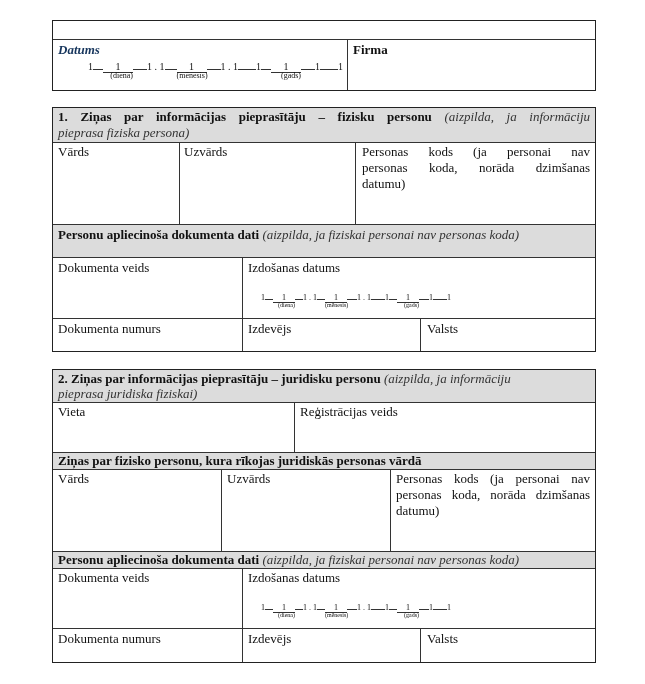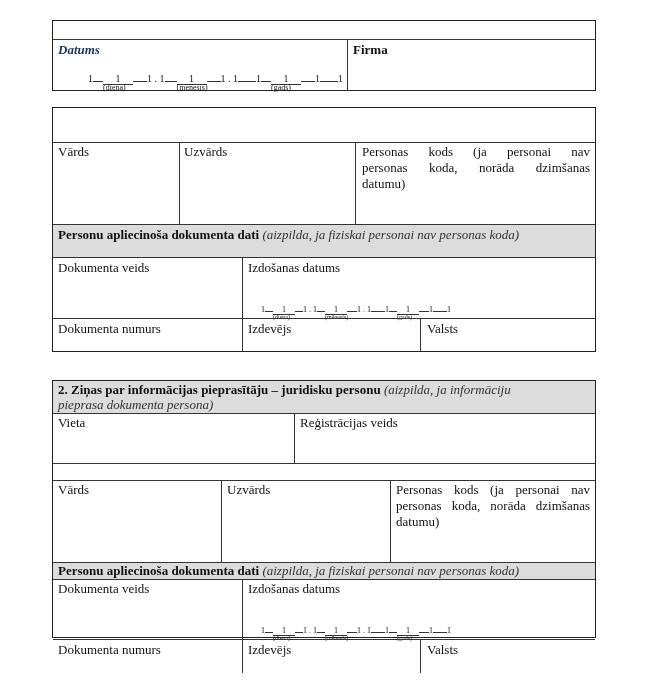--- a/index.html
+++ b/index.html
@@ -7,43 +7,50 @@
          font-family:"Liberation Serif", "DejaVu Serif", serif; color:#111; }
   .abs { position:absolute; box-sizing:border-box; }
   .bl { border:1px solid #222; }
   .lbl { font-size:13px; line-height:16px; position:absolute; }
   .b { font-weight:bold; }
   .i { font-style:italic; color:#333; }
   .gray { background:#dcdcdc; }
   .hline { position:absolute; height:0; border-top:1px solid #333; }
   .vline { position:absolute; width:0; border-left:1px solid #333; }
   .datums { color:#17365d; font-weight:bold; font-size:13px; }
-  .datefmt { position:absolute; font-size:10px; white-space:nowrap;margin-top:12px; }
+  .datefmt { position:absolute; font-size:10px; white-space:nowrap; }
   .datefmt.small { font-size:8px; }
   .u { display:inline-block; border-bottom:1px solid #333; text-align:center; position:relative; }
-  .cap { position:absolute; left:0; right:0; top:100%; font-size:8px; text-align:left; line-height:8px; }
+  .cap { position:absolute; left:0; right:0; top:100%; font-size:8px; text-align:right; line-height:8px; }
   .small .cap { font-size:6px; line-height:6px; }
   .just { text-align:justify; text-align-last:justify; }
 </style>
 </head>
 <body>
 
 <div class="abs bl" style="left:52px;top:20px;width:544px;height:71px;">
   <div class="hline" style="left:0;top:18px;width:542px;"></div>
   <div class="vline" style="left:294px;top:18px;height:51px;"></div>
   <span class="lbl datums" style="left:5px;top:21px;font-style:italic;">Datums</span>
   <div class="datefmt" style="left:35px;top:40px;">
     <span>1</span><span class="u" style="width:10px;"></span><span class="u" style="width:30px;"><span>1</span><span class="cap">(diena)</span></span><span class="u" style="width:14px;"></span><span>1</span> <span>.</span> <span>1</span><span class="u" style="width:12px;"></span><span class="u" style="width:30px;"><span>1</span><span class="cap">(mēnesis)</span></span><span class="u" style="width:14px;"></span><span>1</span> <span>.</span> <span>1</span><span class="u" style="width:18px;"></span><span>1</span><span class="u" style="width:10px;"></span><span class="u" style="width:30px;"><span>1</span><span class="cap">(gads)</span></span><span class="u" style="width:14px;"></span><span>1</span><span class="u" style="width:18px;"></span><span>1</span>
   </div>
   <span class="lbl b" style="left:300px;top:21px;">Firma</span>
   <div style="position:absolute;left:296px;top:38px;width:244px;height:30px;"></div>
 </div>
 
 <div class="abs bl" style="left:52px;top:107px;width:544px;height:245px;">
 
+  <div class="abs gray" style="left:0;top:0;width:542px;height:34px;">
+    <div class="lbl just" style="left:5px;top:1px;width:532px;">
+      <span class="b">1. Ziņas par informācijas pieprasītāju – fizisku personu</span>
+      <span class="i">(aizpilda, ja informāciju</span>
+    </div>
+    <span class="lbl i" style="left:5px;top:17px;">pieprasa fiziska persona)</span>
+  </div>
   <div class="hline" style="left:0;top:34px;width:542px;"></div>
   <div class="vline" style="left:126px;top:34px;height:82px;"></div>
   <div class="vline" style="left:302px;top:34px;height:82px;"></div>
   <span class="lbl" style="left:5px;top:36px;">Vārds</span>
   <div style="position:absolute;left:2px;top:54px;width:122px;height:60px;"></div>
   <span class="lbl" style="left:131px;top:36px;">Uzvārds</span>
   <div style="position:absolute;left:128px;top:54px;width:172px;height:60px;"></div>
   <div class="lbl" style="left:309px;top:36px;width:228px;">
     <div class="just">Personas kods (ja personai nav</div>
     <div class="just">personas koda, norāda dzimšanas</div>
@@ -69,36 +76,39 @@
   <div class="hline" style="left:0;top:210px;width:542px;"></div>
   <div class="vline" style="left:367px;top:210px;height:33px;"></div>
   <span class="lbl" style="left:5px;top:213px;">Dokumenta numurs</span>
   <div style="position:absolute;left:2px;top:228px;width:185px;height:14px;"></div>
   <span class="lbl" style="left:195px;top:213px;">Izdevējs</span>
   <div style="position:absolute;left:191px;top:228px;width:174px;height:14px;"></div>
   <span class="lbl" style="left:374px;top:213px;">Valsts</span>
   <div style="position:absolute;left:369px;top:228px;width:170px;height:14px;"></div>
 </div>
 
-<div class="abs bl" style="left:52px;top:380px;width:544px;height:258px;padding-left:39px;">
+<div class="abs bl" style="left:52px;top:369px;width:544px;height:294px;padding-left:39px;">
   <div class="abs gray" style="left:0;top:0;width:542px;height:32px;">
     <div class="lbl" style="left:5px;top:1px;white-space:nowrap;">
       <span class="b">2. Ziņas par informācijas pieprasītāju – juridisku personu</span>
       <span class="i">(aizpilda, ja informāciju</span>
     </div>
-    <span class="lbl i" style="left:5px;top:16px;">pieprasa dokumenta persona)</span>
+    <span class="lbl i" style="left:5px;top:16px;">pieprasa juridiska fiziskai)</span>
   </div>
   <div class="hline" style="left:0;top:32px;width:542px;"></div>
   <div class="vline" style="left:241px;top:32px;height:50px;"></div>
   <span class="lbl" style="left:5px;top:34px;">Vieta</span>
   <div style="position:absolute;left:2px;top:52px;width:237px;height:28px;"></div>
   <span class="lbl" style="left:247px;top:34px;">Reģistrācijas veids</span>
   <div style="position:absolute;left:243px;top:52px;width:296px;height:28px;"></div>
 
   <div class="hline" style="left:0;top:82px;width:542px;"></div>
+  <div class="abs gray" style="left:0;top:83px;width:542px;height:16px;">
+    <span class="lbl b" style="left:5px;top:0;white-space:nowrap;">Ziņas par fizisko personu, kura rīkojas juridiskās personas vārdā</span>
+  </div>
   <div class="hline" style="left:0;top:99px;width:542px;"></div>
   <div class="vline" style="left:168px;top:99px;height:82px;"></div>
   <div class="vline" style="left:337px;top:99px;height:82px;"></div>
   <span class="lbl" style="left:5px;top:101px;">Vārds</span>
   <div style="position:absolute;left:2px;top:119px;width:164px;height:60px;"></div>
   <span class="lbl" style="left:174px;top:101px;">Uzvārds</span>
   <div style="position:absolute;left:170px;top:119px;width:165px;height:60px;"></div>
   <div class="lbl" style="left:343px;top:101px;width:194px;">
     <div class="just">Personas kods (ja personai nav</div>
     <div class="just">personas koda, norāda dzimšanas</div>

